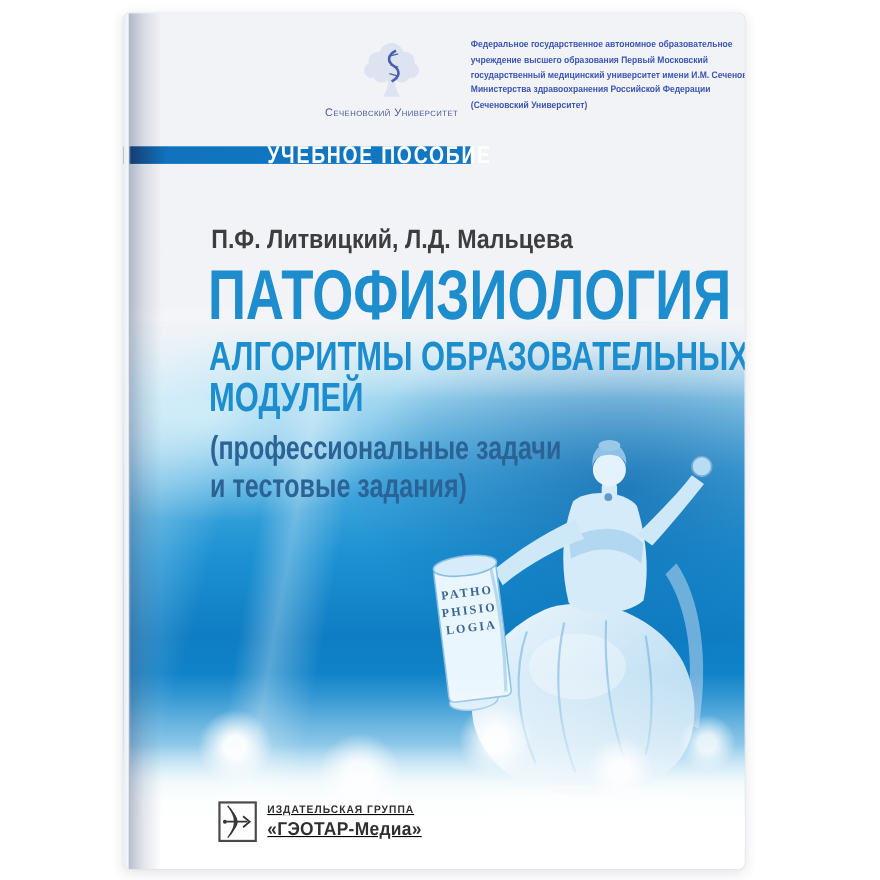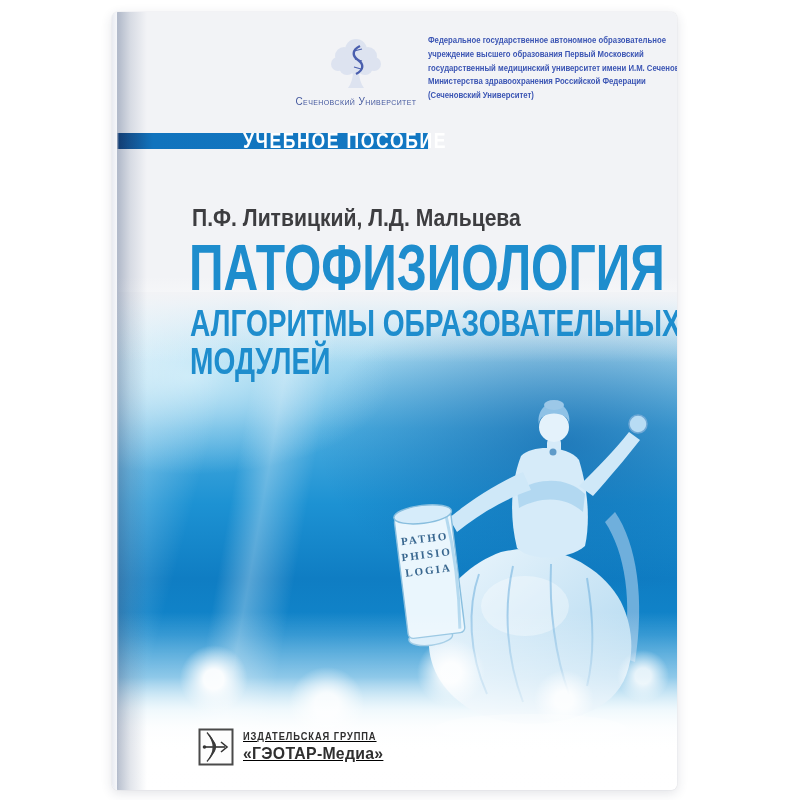--- a/index.html
+++ b/index.html
@@ -131,20 +131,24 @@
     <div class="authors">
       <span class="cond">П.Ф. Литвицкий, Л.Д. Мальцева</span>
     </div>
     <div class="title">
       <span class="cond">ПАТОФИЗИОЛОГИЯ</span>
     </div>
     <div class="subtitle">
       <div><span class="cond">АЛГОРИТМЫ ОБРАЗОВАТЕЛЬНЫХ</span></div>
       <div><span class="cond">МОДУЛЕЙ</span></div>
     </div>
+    <div class="note">
+      <div><span class="cond">(профессиональные задачи</span></div>
+      <div><span class="cond">и тестовые задания)</span></div>
+    </div>
 
     <svg class="statue" viewBox="0 0 286 348">
       <defs>
         <linearGradient id="skirtGrad" x1="0" y1="0" x2="1" y2="1">
           <stop offset="0" stop-color="#eef7fd"></stop>
             <stop offset="1" stop-color="#a9d4ee"></stop>
         </linearGradient>
         <filter id="soft" x="-10%" y="-10%" width="120%" height="120%">
           <feGaussianBlur stdDeviation="0.7"></feGaussianBlur>
         </filter>

